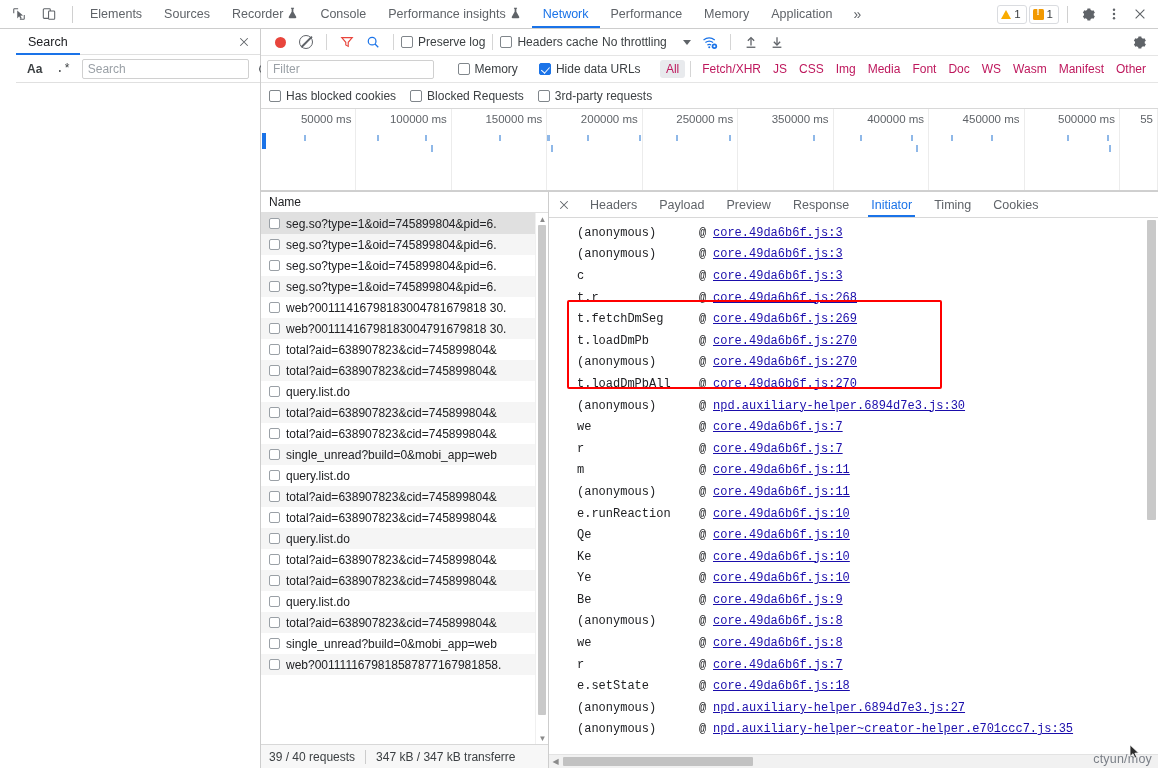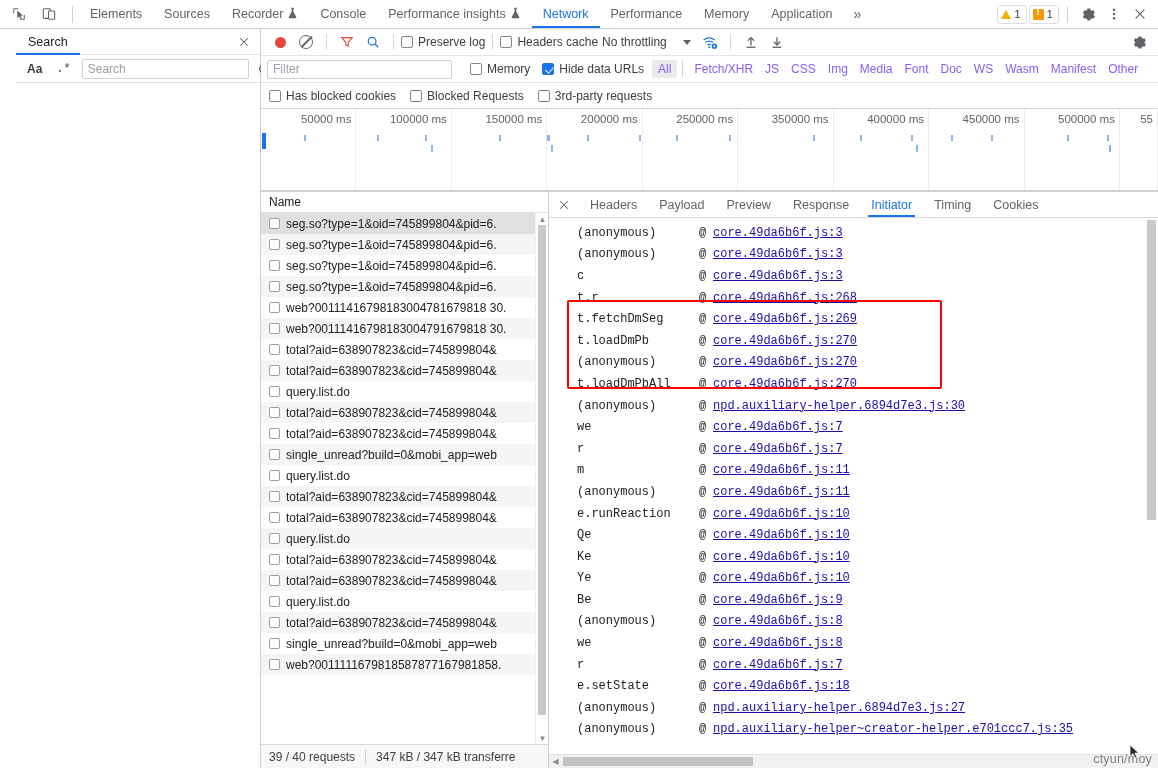--- a/index.html
+++ b/index.html
@@ -107,31 +107,31 @@
     border:solid #fff; border-width:0 1.7px 1.7px 0; transform:rotate(42deg);
   }
   .cbl { display:flex; align-items:center; gap:5px; font-size:12px; color:#3c4043; cursor:pointer; white-space:nowrap;}
   .throttle-sel { font-size:12px; color:#3c4043; cursor:pointer; display:flex; align-items:center; gap:16px; padding-left:4px;}
   .caret-dn { width:0;height:0;border-left:4px solid transparent;border-right:4px solid transparent;border-top:5px solid #5f6368;}
   .spacer { flex:1; }
 
   
   .filter-row {
     height:27px; min-height:27px; display:flex; align-items:center;
-    padding:0 6px; border-bottom:1px solid #e5e5e5; background:#fff; gap:0;
+    padding:0 6px; border-bottom:1px solid #e5e5e5; background:#fff; gap:8px;
   }
   .filter-input {
     width:185px; height:19px; border:1px solid #d0d0d0; border-radius:2px;
     font-size:12px; padding:0 5px; background:#fff; color:#202124;
     font-family:"Liberation Sans", sans-serif;
   }
   .filter-input::placeholder{color:#9aa0a6;}
   .rtypes { display:flex; align-items:center; gap:0px; }
   .rtype {
-    font-size:12px; color:#8b5cf6; padding:2px 6px; border-radius:3px; cursor:pointer; white-space:nowrap;
+    font-size:12px; color:#be185d; padding:2px 6px; border-radius:3px; cursor:pointer; white-space:nowrap;
   }
   .rtype.active { background:#e8eaed; }
 
   
   .opts-row {
     height:26px; min-height:26px; display:flex; align-items:center; gap:14px;
     padding:0 8px; border-bottom:1px solid #d8d8d8; background:#fff;
   }
 
   

